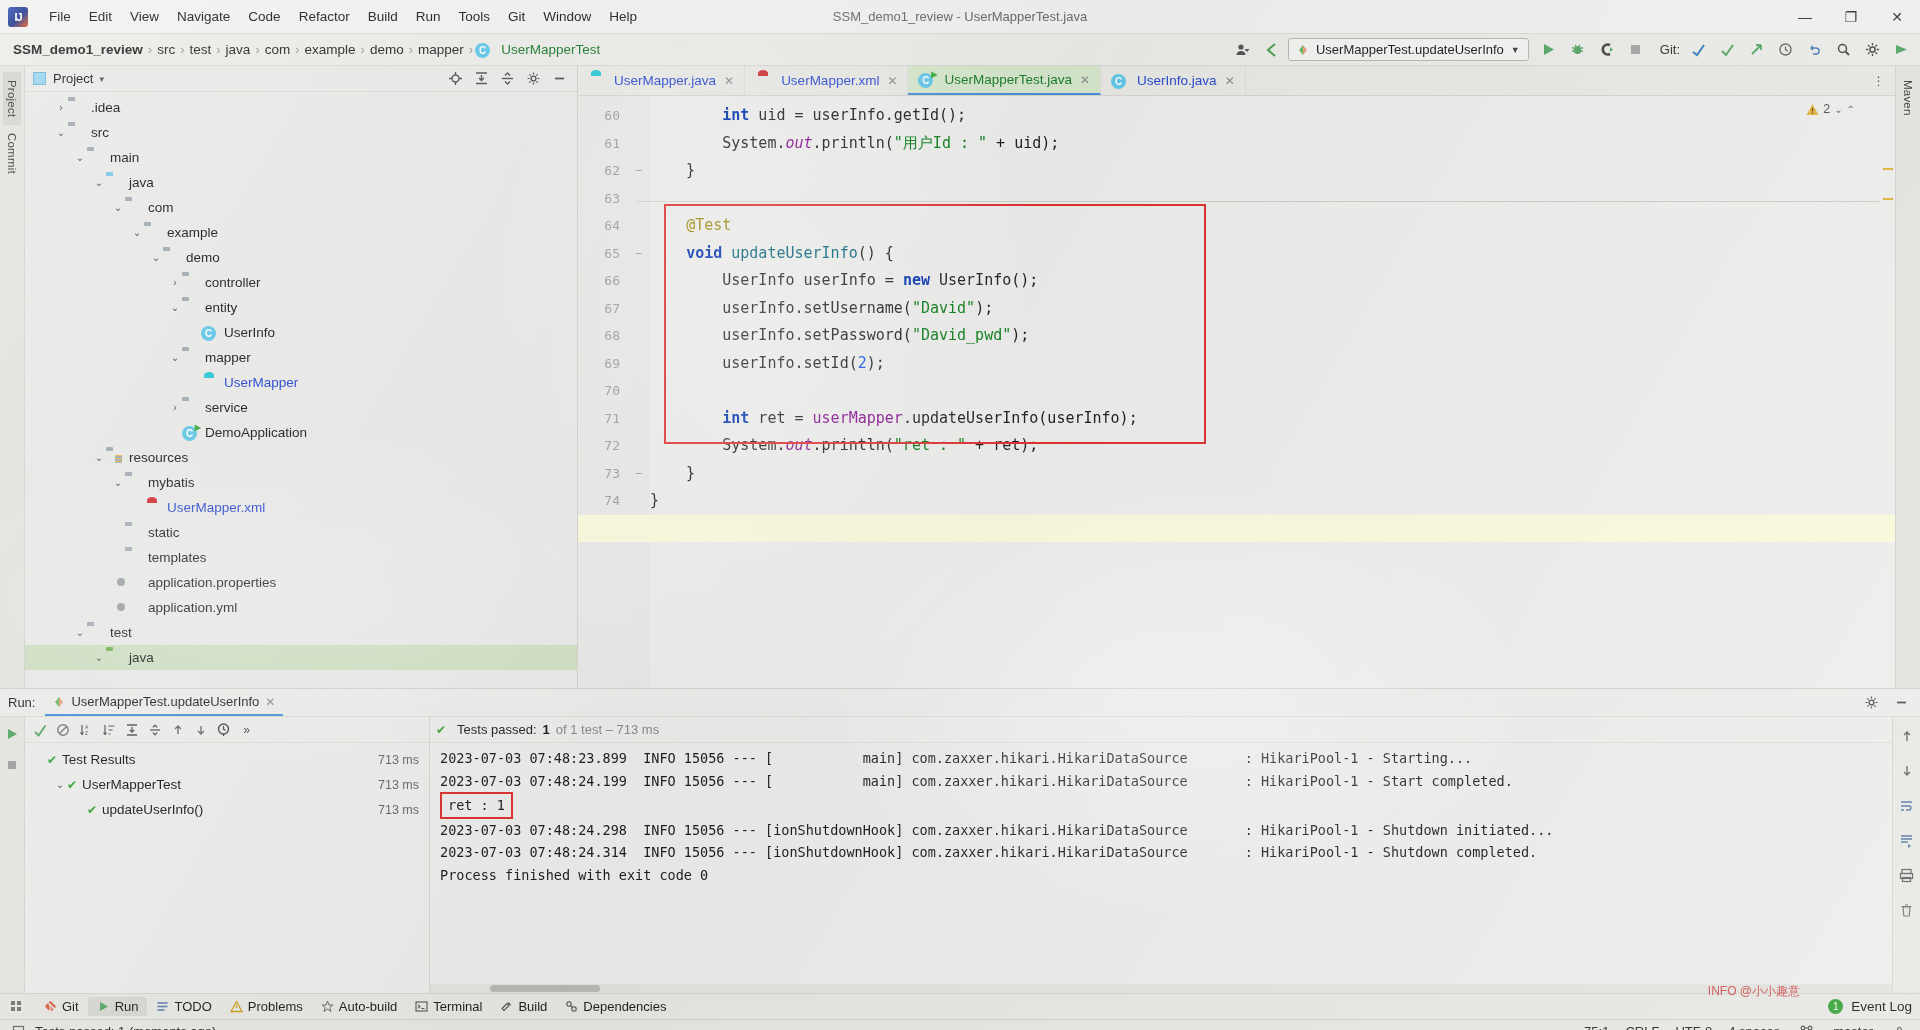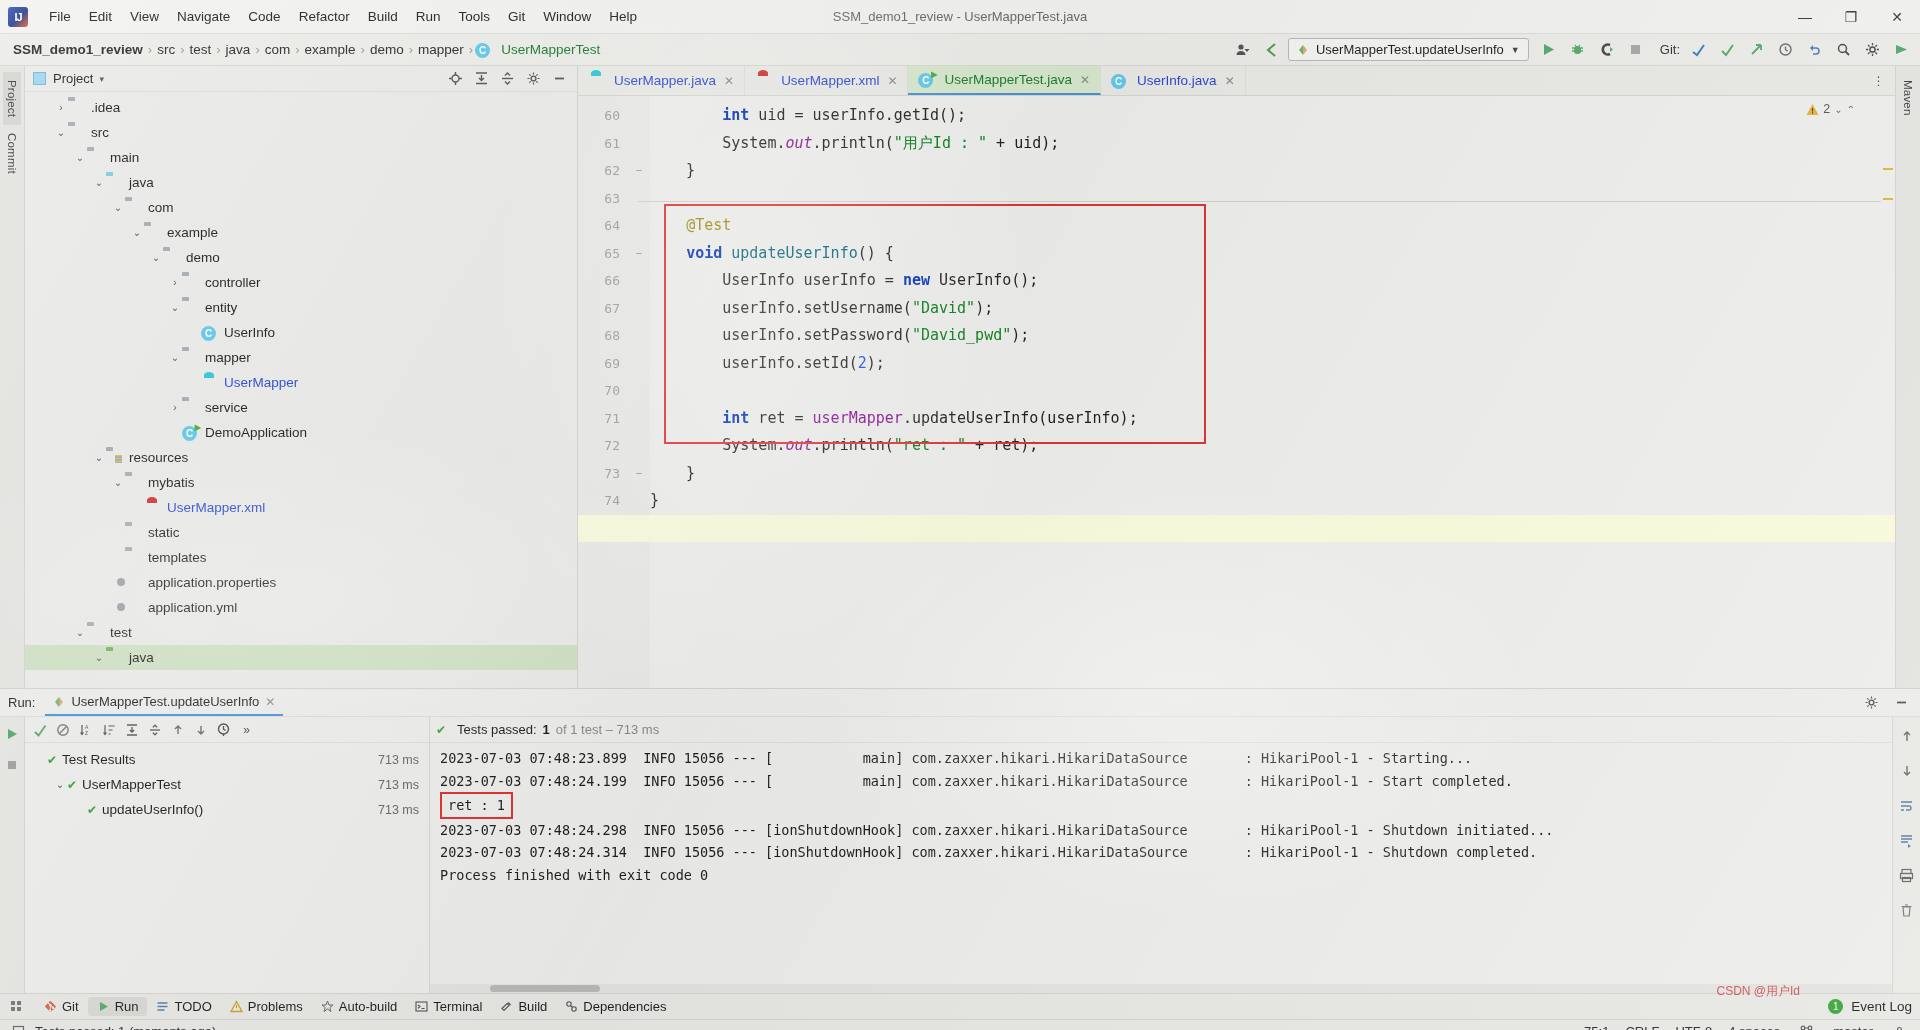--- a/index.html
+++ b/index.html
@@ -868,14 +868,14 @@
     <span>master</span>
     <span class="tiny">
       <svg width="13" height="13" viewBox="0 0 13 13">
           <rect x="3" y="6" width="7" height="5.5" fill="none" stroke="#555" stroke-width="1.2"></rect>
           <path d="M4.6 6V4.4a1.9 1.9 0 0 1 3.8 0V6" fill="none" stroke="#555" stroke-width="1.2"></path>
         </svg>
     </span>
   </div>
 </div>
 
-<div class="watermark">CSDN @用户Id</div>
+<div class="watermark">INFO @小小趣意</div>
 <div class="wash"></div>
 
 </body></html>

